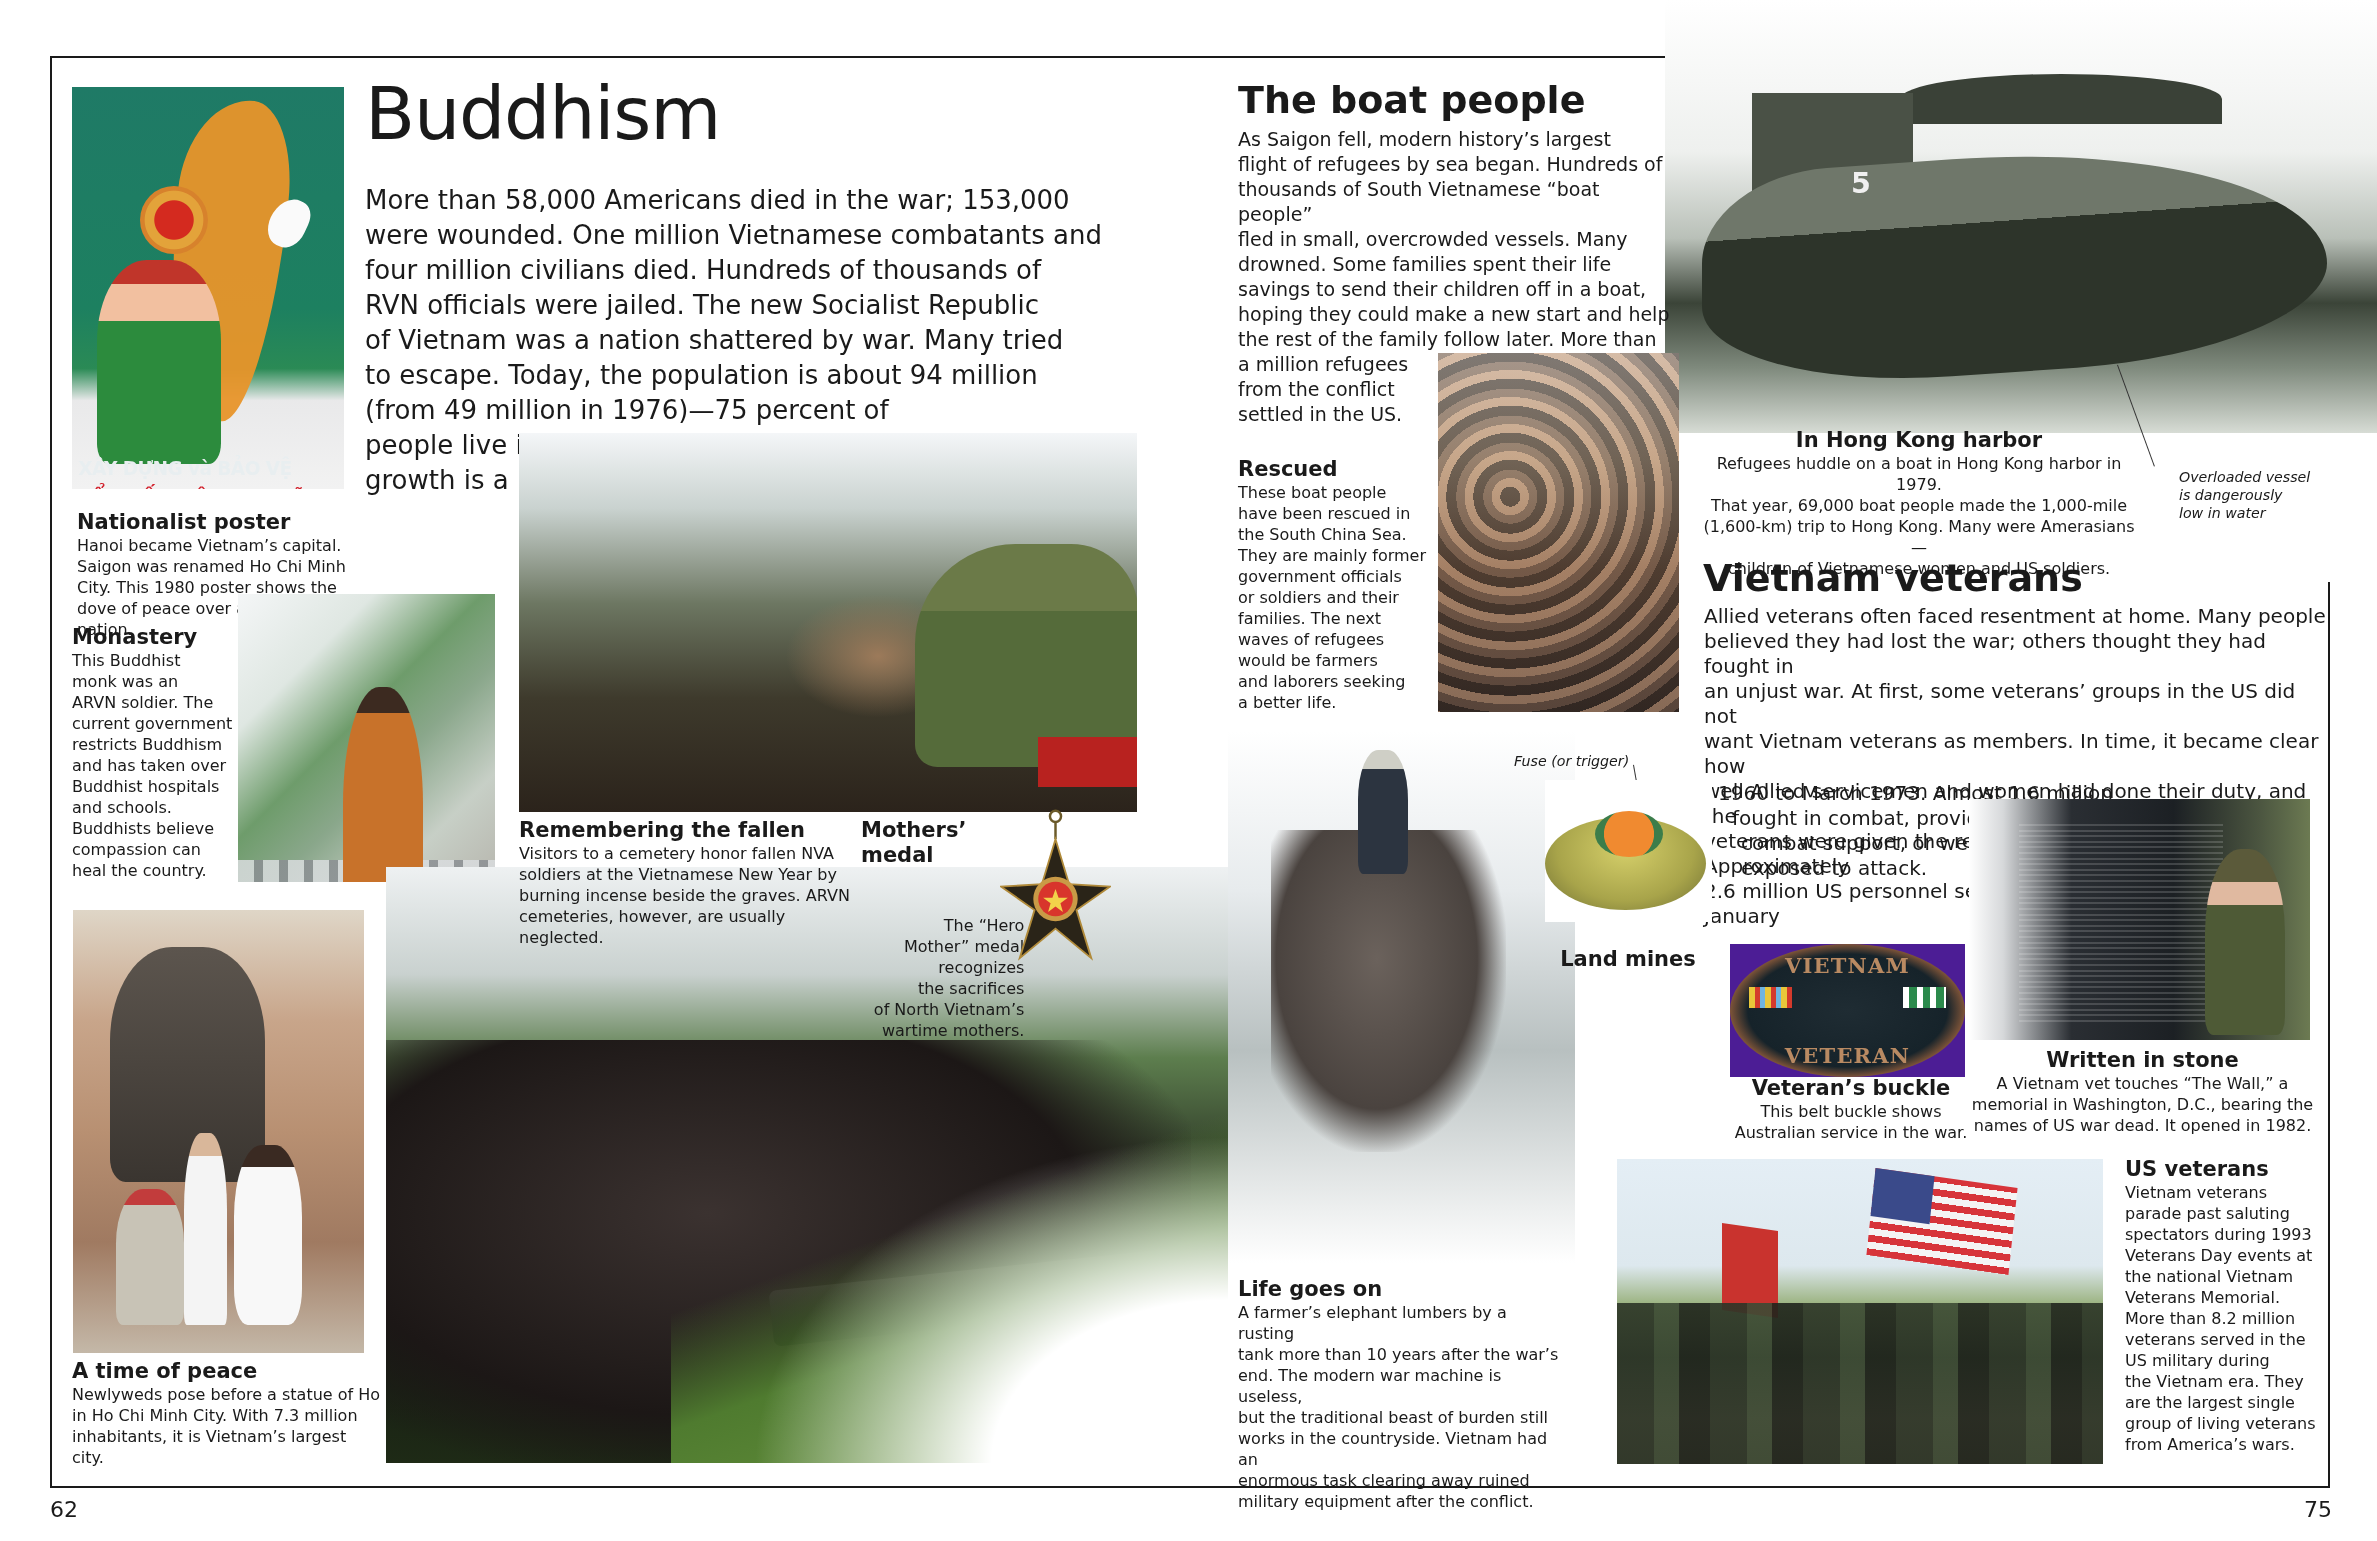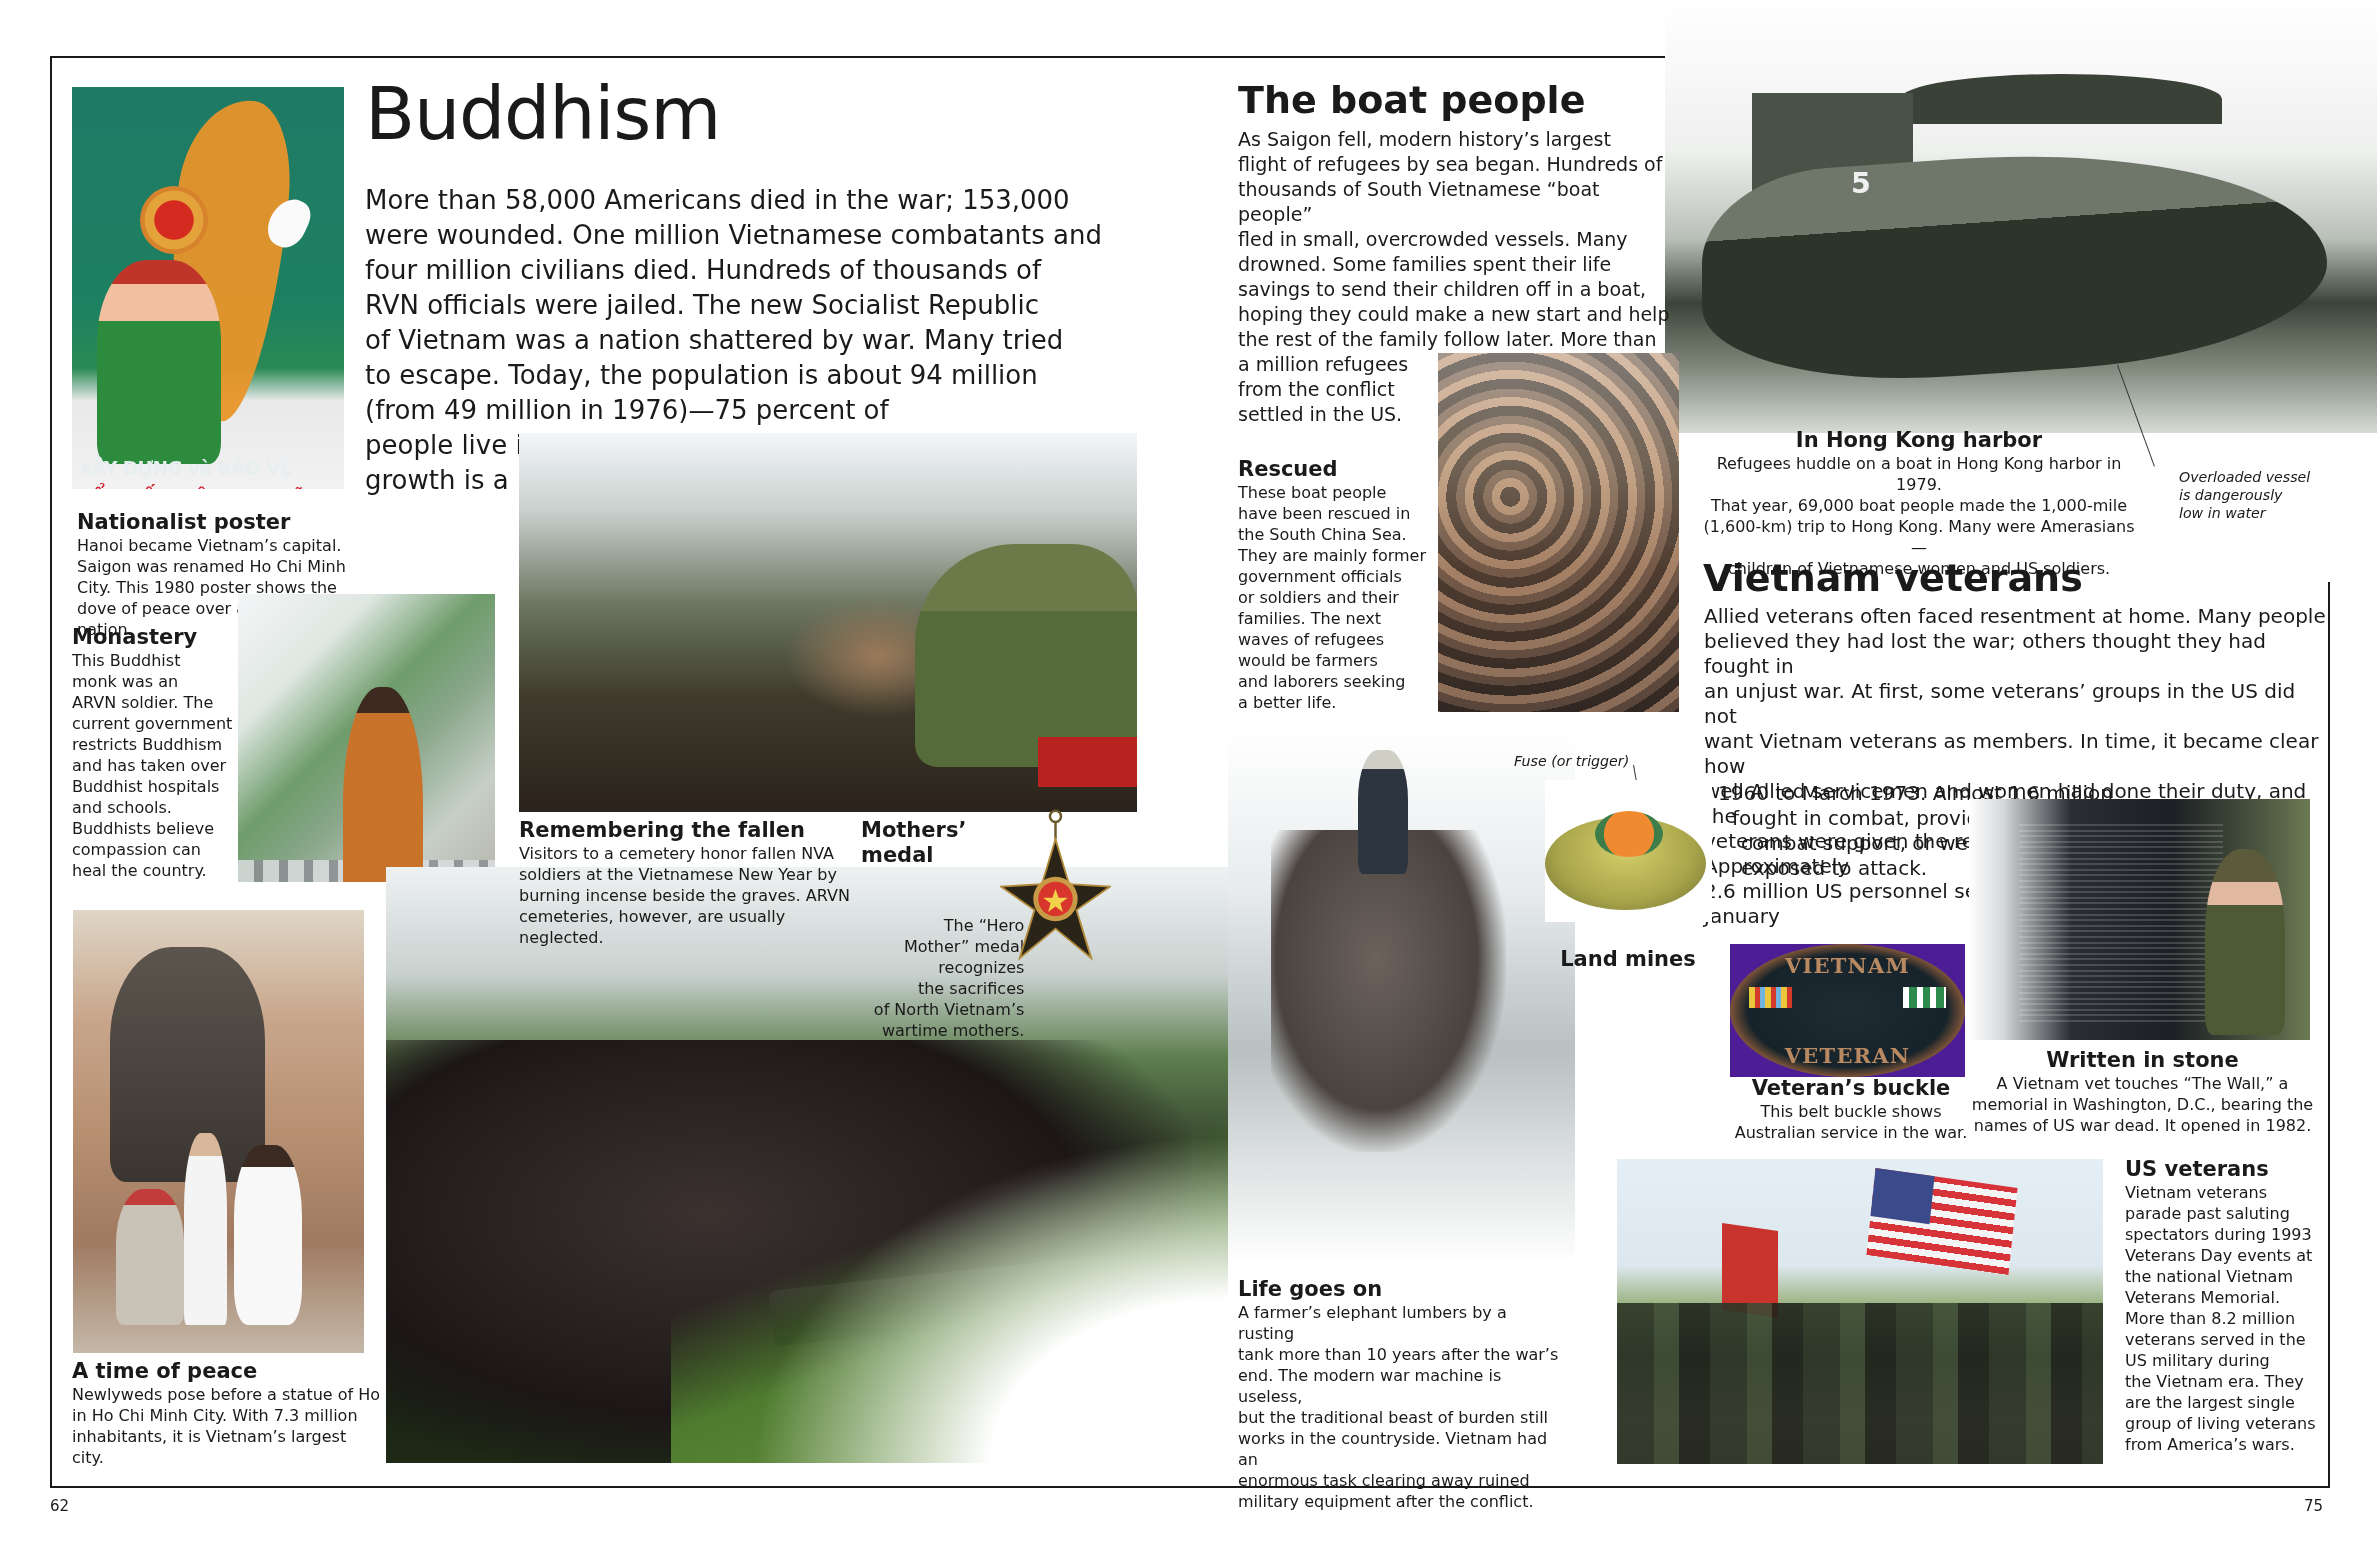--- a/index.html
+++ b/index.html
@@ -10,21 +10,21 @@
   .photo { position:absolute; overflow:hidden; }
   .cap-title { font-weight:bold; font-size:21px; line-height:25px; margin:0; }
   .cap-body { font-size:16px; line-height:21px; margin:0; white-space:pre-line; }
   .center { text-align:center; }
   .right { text-align:right; }
   .h1 { font-family:"DejaVu Sans", sans-serif; font-weight:normal; font-size:73px; line-height:80px; letter-spacing:-1.2px; margin:0; }
   .h2 { font-weight:bold; font-size:38px; line-height:45px; margin:0; }
   .intro { font-size:26px; line-height:35px; margin:0; white-space:pre-line; }
   .body-text { font-size:19px; line-height:25px; margin:0; white-space:pre-line; }
   .body-text-lg { font-size:20px; line-height:25px; margin:0; white-space:pre-line; }
-  .page-num { font-size:15px; }
+  .page-num { font-size:22px; }
   .annot { font-style:italic; font-size:14.2px; line-height:18px; white-space:pre-line; }
   .leader { position:absolute; background:#333; width:1.2px; transform-origin:top left; }
 
   
   .poster { background:linear-gradient(180deg,#1f7a66 0%,#1d8060 55%,#2a8a55 70%,#e9e9ea 78%,#f2f2f2 100%); }
   .poster .vn-map { position:absolute; left:99px; top:12.4px; width:111px; height:322px;
      background:#e8952a; border-radius:60% 40% 40% 55% / 30% 30% 70% 70%; transform:rotate(6deg); opacity:.95; }
   .poster .emblem { position:absolute; left:68px; top:99px; width:68px; height:68px; border-radius:50%;
      background:radial-gradient(circle,#d42a1f 0 40%,#e3a33a 42% 60%,#d7822c 62% 100%); }
   .poster .dove { position:absolute; left:198px; top:111px; width:37px; height:50px; background:#fafafa; border-radius:60% 40% 50% 50%; transform:rotate(25deg); }

